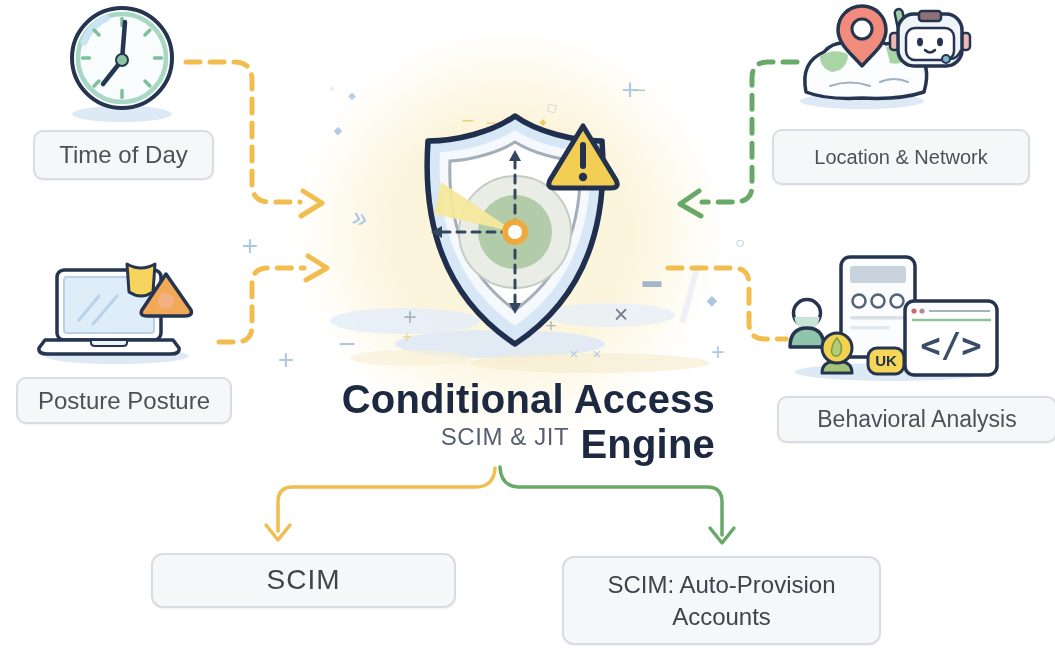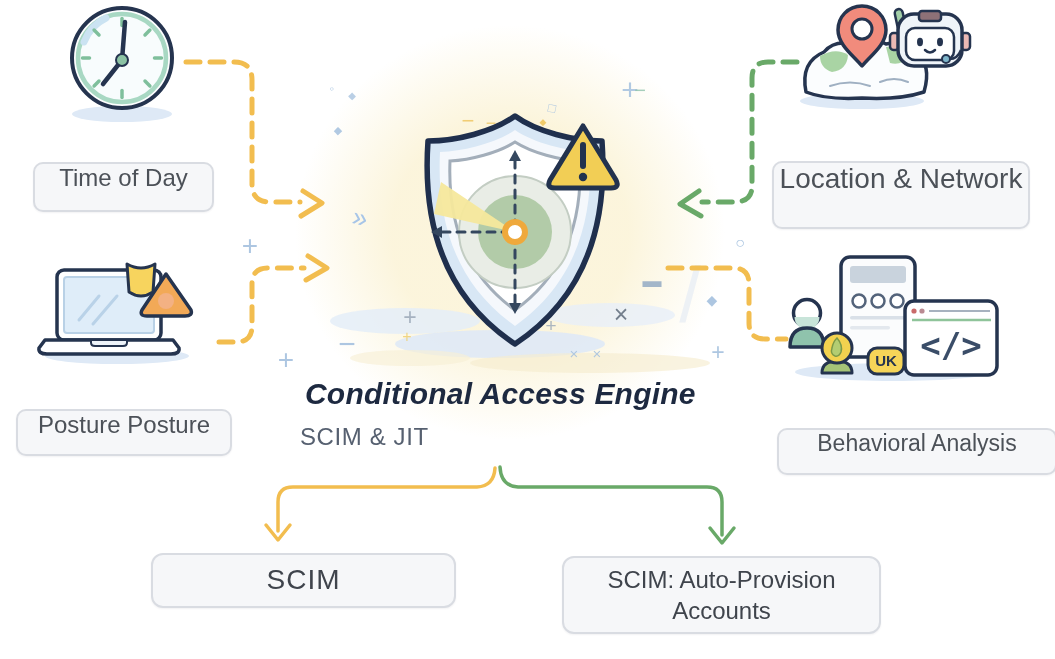--- a/index.html
+++ b/index.html
@@ -14,36 +14,36 @@
     position:relative;width:1055px;height:659px;background:#ffffff;overflow:hidden;
     font-family:"Liberation Sans", sans-serif;
   }
   .halo{
     position:absolute;left:295px;top:25px;width:430px;height:415px;border-radius:50%;
     background:radial-gradient(closest-side,#FBF3D6 55%, rgba(251,243,214,0));
     opacity:.85;
   }
   .cloud{position:absolute;border-radius:50%;}
   .pill{
-    position:absolute;display:flex;align-items:flex-start;justify-content:center;text-align:center;
+    position:absolute;display:flex;align-items:center;justify-content:center;text-align:center;
     background:var(--label_bg);border:2px solid var(--label_border);border-radius:10px;
-    color:var(--label_text);box-shadow:0 1px 2px rgba(30,40,60,.06);box-sizing:border-box;margin-top:32px;
+    color:var(--label_text);box-shadow:0 1px 2px rgba(30,40,60,.06);box-sizing:border-box;
   }
   .outbox{
     position:absolute;display:flex;align-items:center;justify-content:center;text-align:center;
     background:var(--label_bg);border:2px solid var(--label_border);border-radius:12px;
     color:var(--box_text);box-shadow:0 1px 2px rgba(30,40,60,.06);box-sizing:border-box;
     padding:4px 14px;line-height:1.3;
   }
   .title{
-    position:absolute;left:305px;top:377px;width:410px;text-align:left;
-    font-size:30px;font-weight:600;color:var(--title_text);letter-spacing:.2px;font-style:italic;
+    position:absolute;left:305px;top:377px;width:410px;text-align:right;
+    font-size:40px;font-weight:600;color:var(--title_text);letter-spacing:.2px;
   }
   .subtitle{
-    position:absolute;left:300px;top:423px;width:410px;text-align:left;
+    position:absolute;left:300px;top:423px;width:410px;text-align:center;
     font-size:24px;font-weight:400;color:var(--subtitle_text);letter-spacing:.6px;
   }
   svg{position:absolute;overflow:visible;}
   #connections{left:0;top:0;pointer-events:none;}
   #decorations{position:absolute;inset:0;pointer-events:none;}
   .deco{position:absolute;transform:translate(-50%,-50%);line-height:1;pointer-events:none;}
 </style>
 </head>
 <body>
 
@@ -230,36 +230,36 @@
       <path d="M 185 18 L 218 72 Q 222 80 213 80 L 157 80 Q 148 80 152 72 Z" fill="var(--warning_yellow)" stroke="#22324E" stroke-width="5" stroke-linejoin="round"></path>
       <line x1="185" y1="37" x2="185" y2="58" stroke="#22324E" stroke-width="6" stroke-linecap="round"></line>
       <circle cx="185" cy="69" r="4.2" fill="#22324E"></circle>
     </g>
   </svg>
 
   <div class="pill" style="left:33px;top:130px;width:181px;height:50px;font-size:24px">
     <span>Time of Day</span>
   </div>
 
-  <div class="pill" style="left:772px;top:129px;width:258px;height:68px;font-size:28px">
+  <div class="pill" style="left:772px;top:129px;width:258px;height:56px;font-size:20px">
     <span>Location &amp; Network</span>
   </div>
 
   <div class="pill" style="left:16px;top:377px;width:216px;height:47px;font-size:24px">
     <span>Posture Posture</span>
   </div>
 
   <div class="pill" style="left:777px;top:396px;width:280px;height:47px;font-size:23px">
     <span>Behavioral Analysis</span>
   </div>
 
   <div class="title">Conditional Access Engine</div>
   <div class="subtitle">SCIM &amp; JIT</div>
 
   <div class="outbox" style="left:151px;top:553px;width:305px;height:55px;font-size:28px;letter-spacing:1px">
     <span>SCIM</span>
   </div>
 
-  <div class="outbox" style="left:562px;top:556px;width:319px;height:78px;font-size:24px">
+  <div class="outbox" style="left:562px;top:556px;width:319px;height:89px;font-size:24px">
     <span>SCIM: Auto-Provision Accounts</span>
   </div>
 
 </div>
 
 </body></html>

